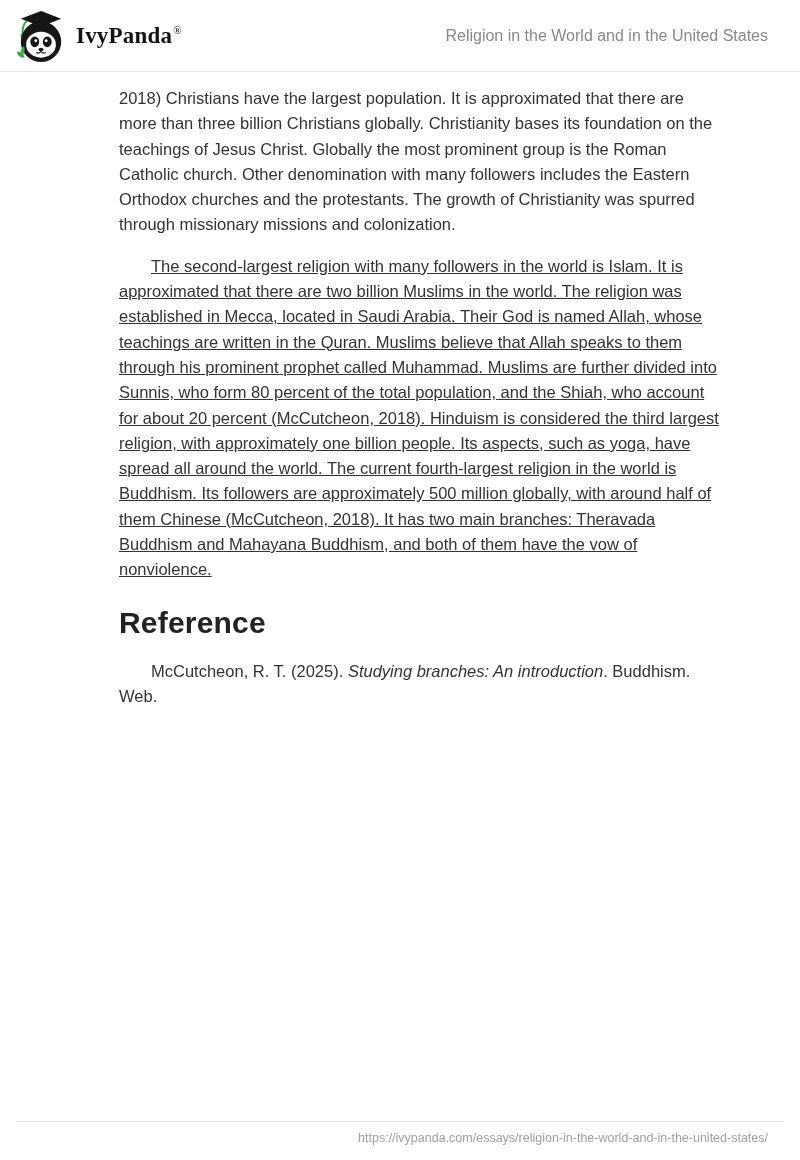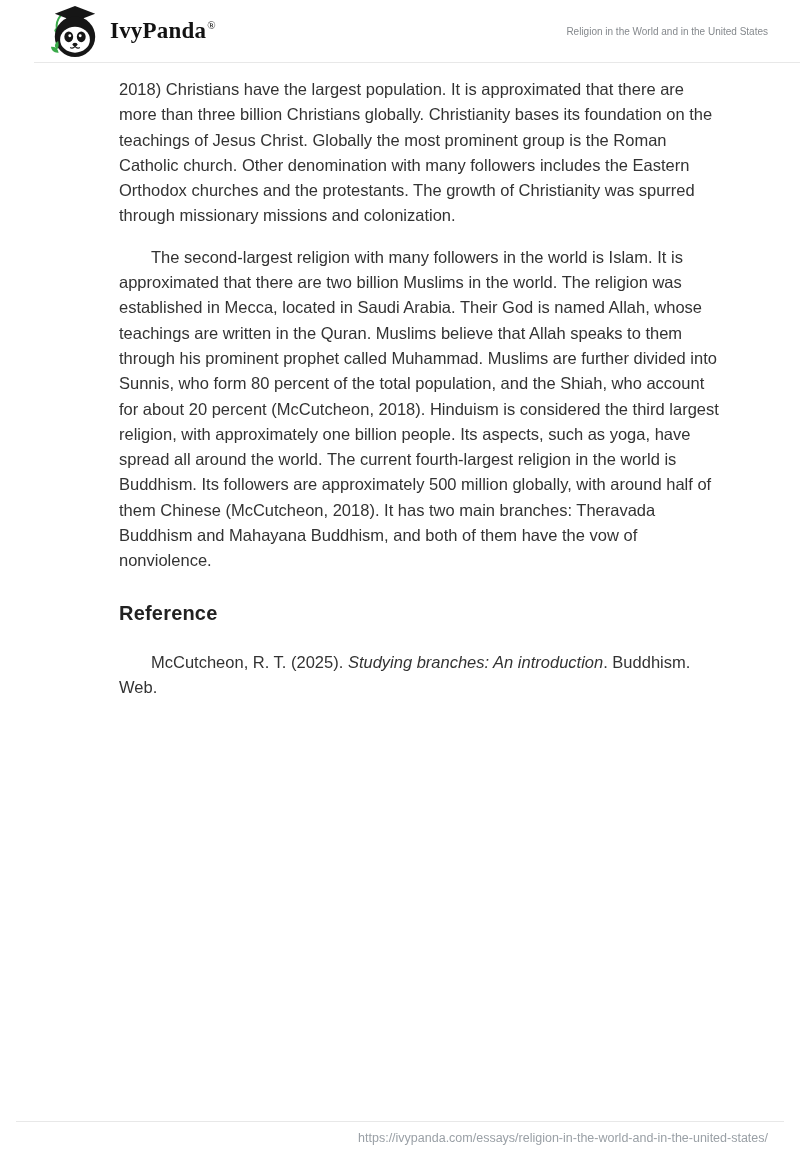--- a/index.html
+++ b/index.html
@@ -13,23 +13,22 @@
     background: #ffffff;
     overflow: hidden;
   }
 
   
   .header {
     display: flex;
     align-items: center;
     justify-content: space-between;
     padding: 8px 32px 8px 16px;
-    height: 63px;
+    height: 72px;
     border-bottom: 1px solid #e8e8e8;
-    margin-left: 34px;
   }
   .brand {
     display: flex;
     align-items: center;
     gap: 10px;
     text-decoration: none;
     color: #121212;
     cursor: pointer;
   }
   .logo-wrap { width: 50px; height: 54px; display: inline-block; }
@@ -40,39 +39,39 @@
     color: #121212;
     letter-spacing: 0.2px;
   }
   .brand-name sup {
     font-size: 11px;
     font-weight: 400;
     vertical-align: super;
     margin-left: 1px;
   }
   .doc-title {
-    font-size: 10px;
+    font-size: 16px;
     color: #85898d;
     text-align: right;
     max-width: 420px;
   }
 
   
   .content {
     padding: 14px 77px 0 75px;
     color: #333333;
     font-size: 16.5px;
     line-height: 25.3px;
     margin-left: 44px;
   }
   .para { margin-bottom: 16px; }
-  .para.indent { text-indent: 32px; }
+  .para.indent { text-indent: 32px; text-decoration: underline; }
 
   .ref-heading {
-    font-size: 20px;
+    font-size: 30px;
     font-weight: 700;
     color: #222222;
     margin-top: 27px;
     margin-bottom: 24px;
     letter-spacing: 0.2px;
   }
   .reference { text-indent: 32px; }
   .reference em { font-style: italic; }
 
   

